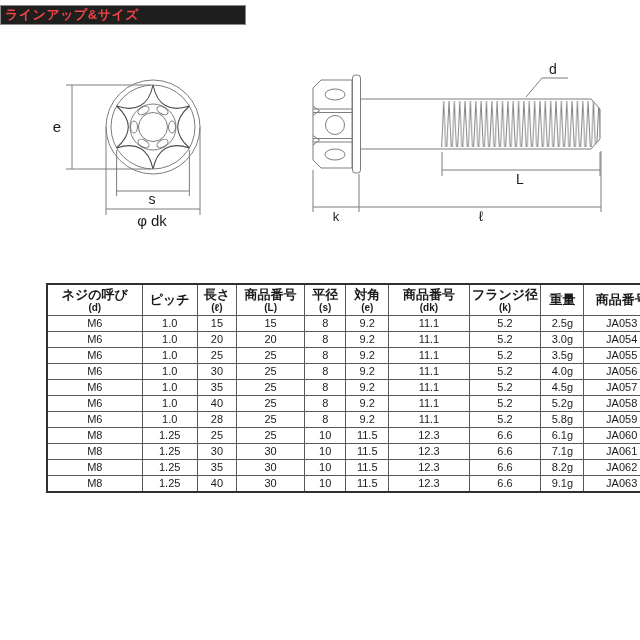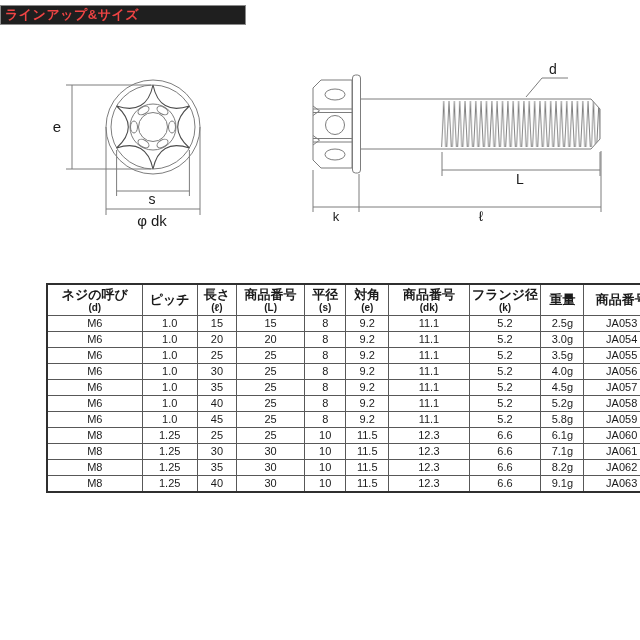--- a/index.html
+++ b/index.html
@@ -242,21 +242,21 @@
             <td>8</td>
             <td>9.2</td>
             <td>11.1</td>
             <td>5.2</td>
             <td>5.2g</td>
             <td>JA058</td>
           </tr>
           <tr>
             <td>M6</td>
             <td>1.0</td>
-            <td>45</td>
+            <td>28</td>
             <td>25</td>
             <td>8</td>
             <td>9.2</td>
             <td>11.1</td>
             <td>5.2</td>
             <td>5.8g</td>
             <td>JA059</td>
           </tr>
           <tr>
             <td>M8</td>

